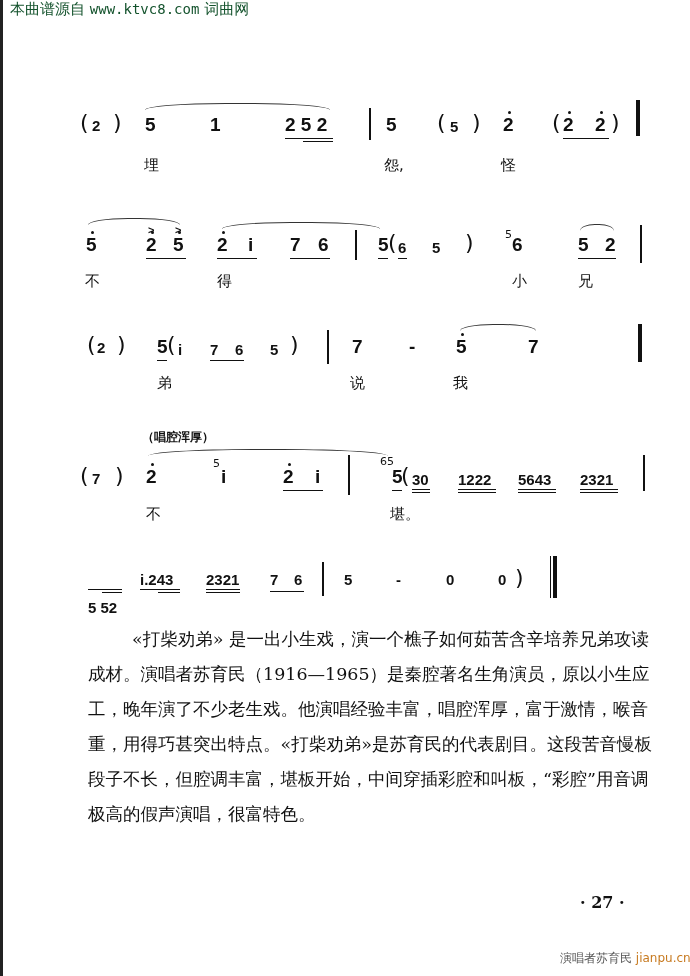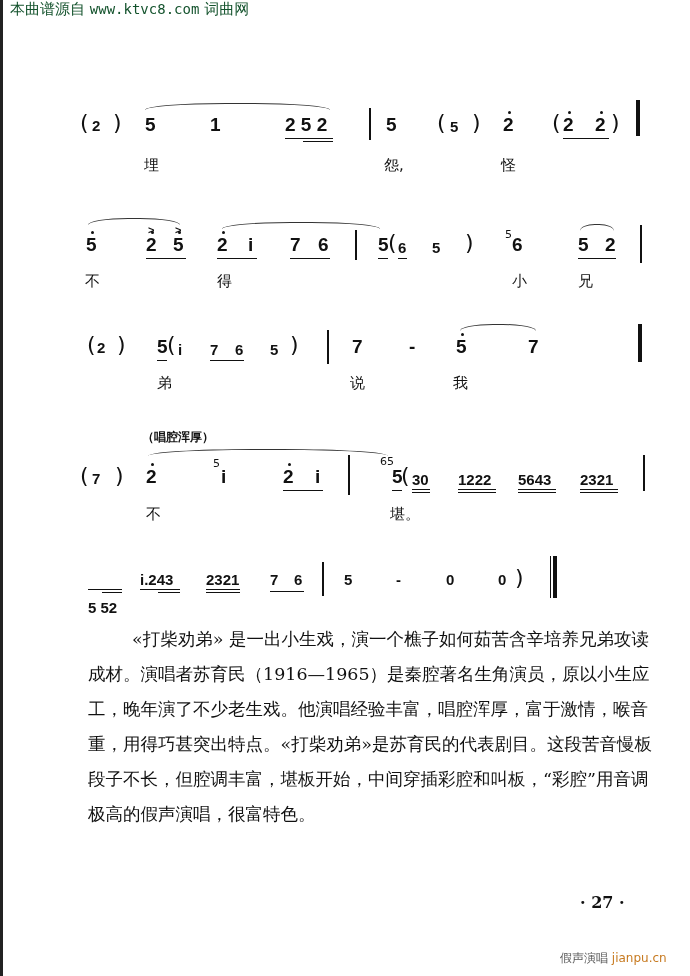--- a/index.html
+++ b/index.html
@@ -196,15 +196,15 @@
   <div class="bar thick" style="left:553px;top:-4px;height:42px;"></div>
 </div>
 
 <div class="prose">
   <p class="indent">«打柴劝弟» 是一出小生戏，演一个樵子如何茹苦含辛培养兄弟攻读成材。演唱者苏育民（1916—1965）是秦腔著名生角演员，原以小生应工，晚年演了不少老生戏。他演唱经验丰富，唱腔浑厚，富于激情，喉音重，用得巧甚突出特点。«打柴劝弟»是苏育民的代表剧目。这段苦音慢板段子不长，但腔调丰富，堪板开始，中间穿插彩腔和叫板，“彩腔”用音调极高的假声演唱，很富特色。</p>
 </div>
 
 <div class="page-num">· 27 ·</div>
 
 <div class="watermark-bottom">
-  <span>假声演唱</span>
+  <span>演唱者苏育民</span>
   <span class="domain">jianpu.cn</span>
 </div>
 
 </body></html>

